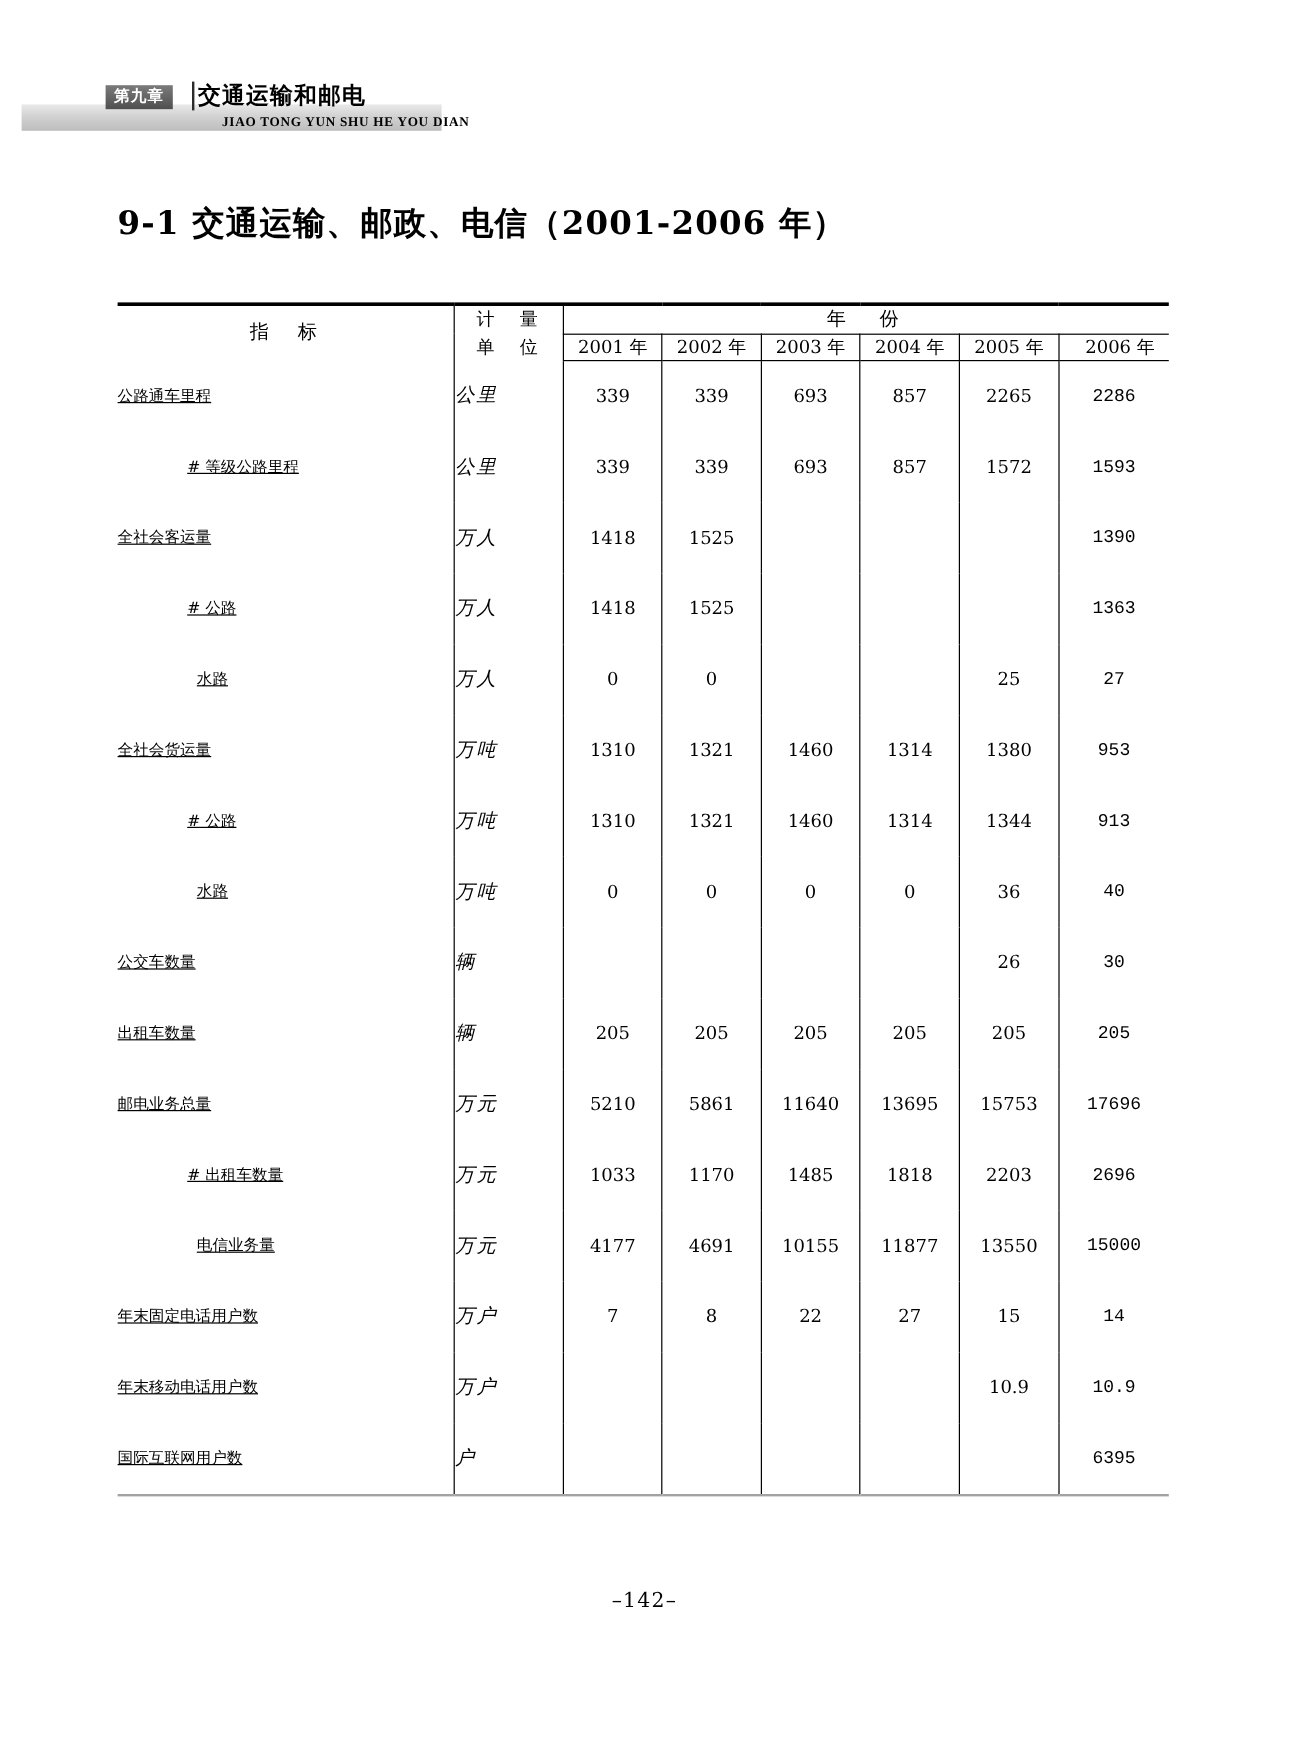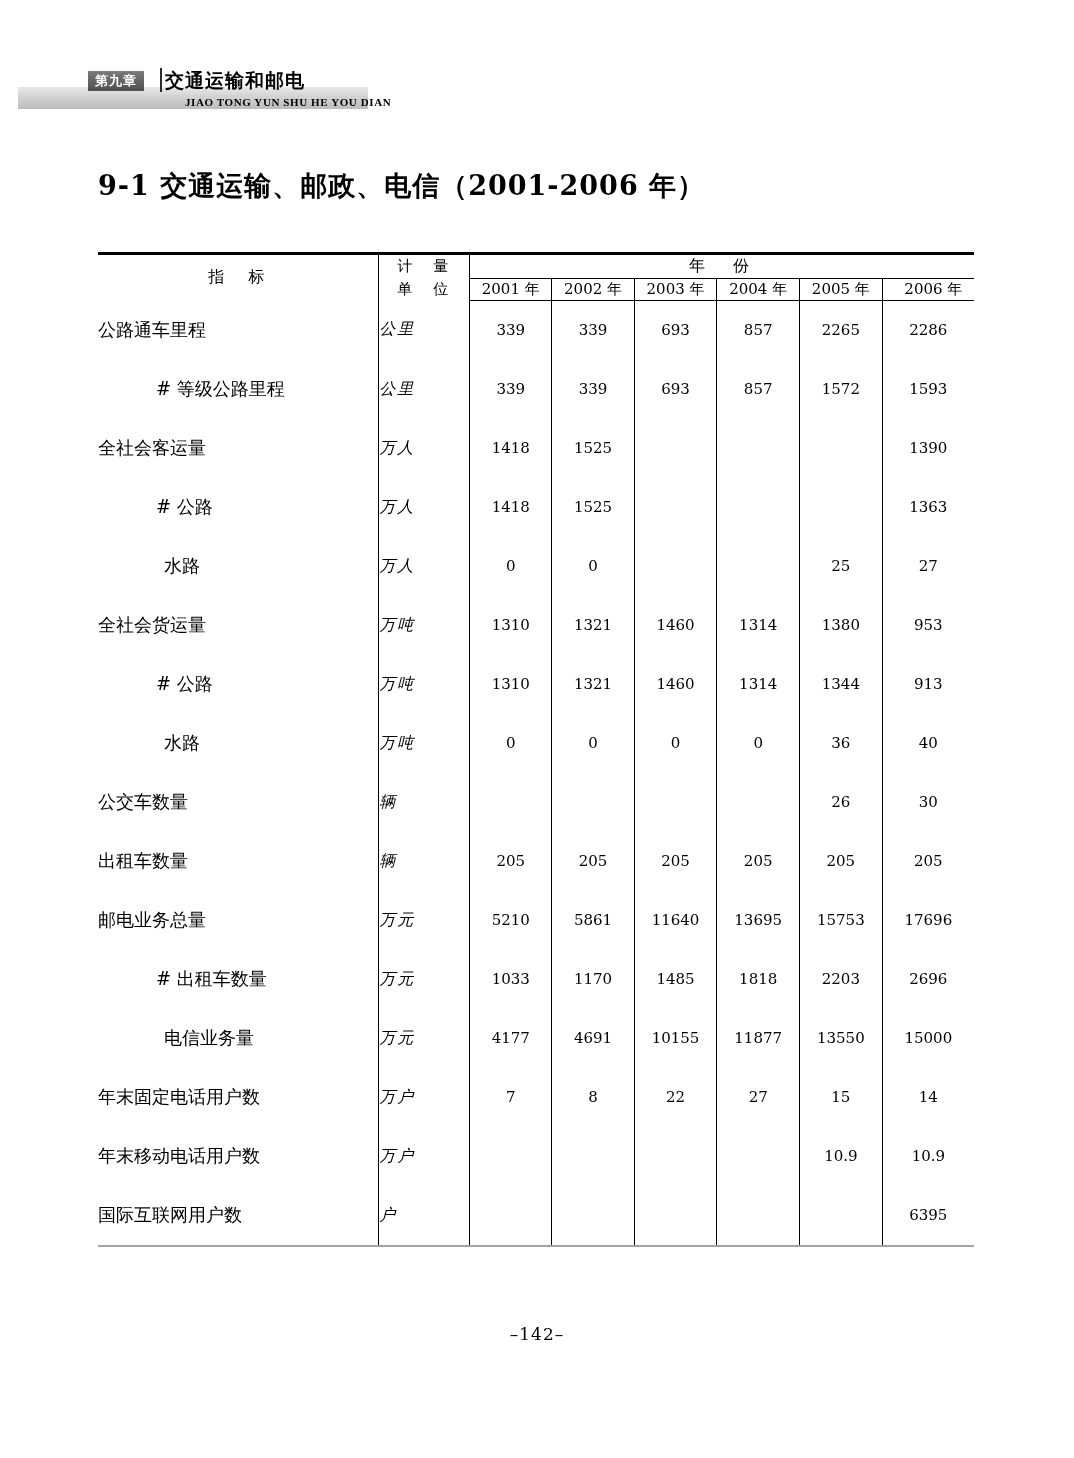--- a/index.html
+++ b/index.html
@@ -145,39 +145,40 @@
     font-size: 15px;
     padding: 8px 0 8px 0;
   }
   .hdr-year.last { border-right: none; padding-left: 10px; }
 
   
   tr.data-row td { height: 59px; }
   td.c-indicator {
     border-right: 1.5px solid #000;
     vertical-align: middle;
-    font-size: 18px;
+    font-size: 13px;
     padding-left: 42px;
+    text-decoration: underline;
   }
   td.c-indicator.lvl1 { padding-left: 58px; }
   td.c-indicator.lvl2 { padding-left: 66px; }
   td.c-unit {
     border-right: 1.5px solid #000;
     vertical-align: middle;
     font-size: 16px;
     letter-spacing: 2px;
     font-style: italic;
   }
   td.c-val {
     text-align: center;
     vertical-align: middle;
     font-size: 15px;
     border-right: 1.5px solid #000;
   }
-  td.c-val.last { border-right: none; }
+  td.c-val.last { border-right: none; font-family: Liberation Mono, monospace; }
 
   
   .page-number {
     position: absolute;
     left: 0;
     top: 1324px;
     width: 1074px;
     text-align: center;
     font-family: "DejaVu Serif", "Liberation Serif", serif;
     font-size: 17px;

